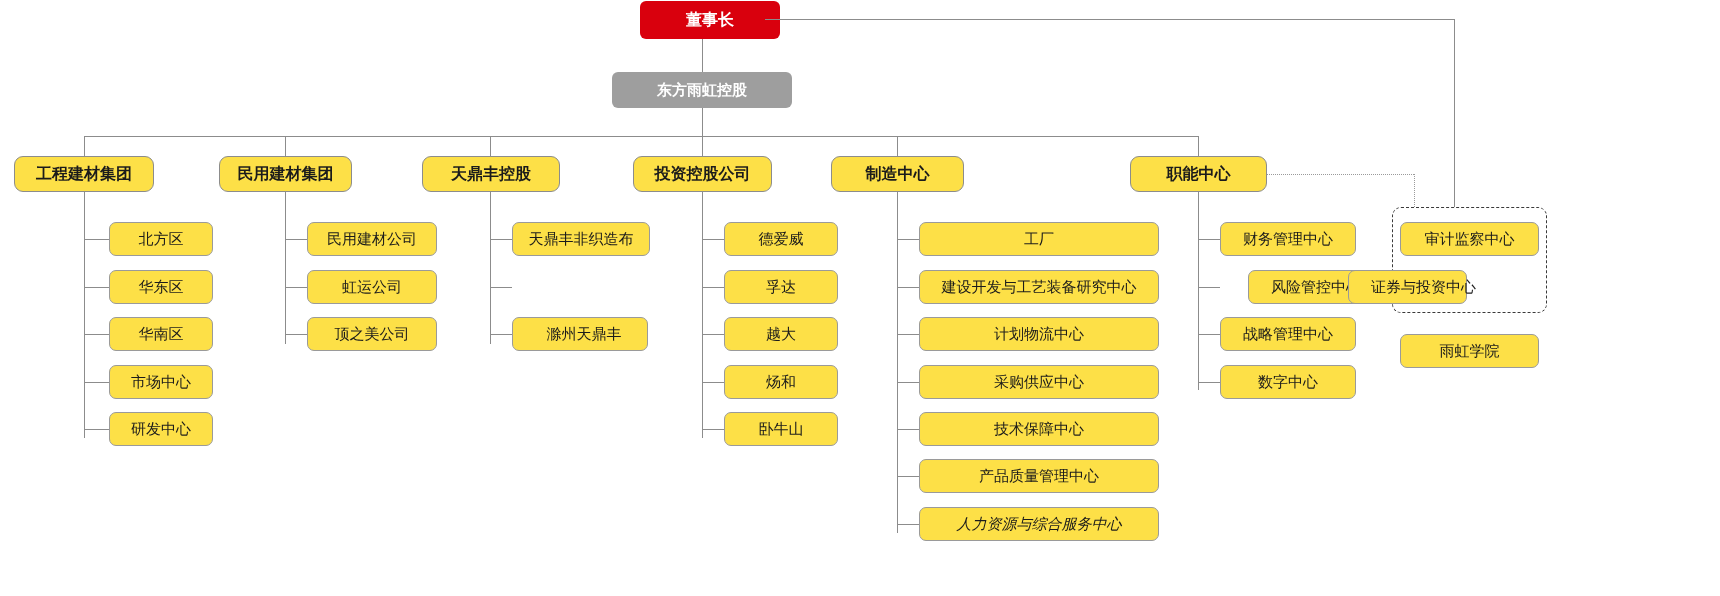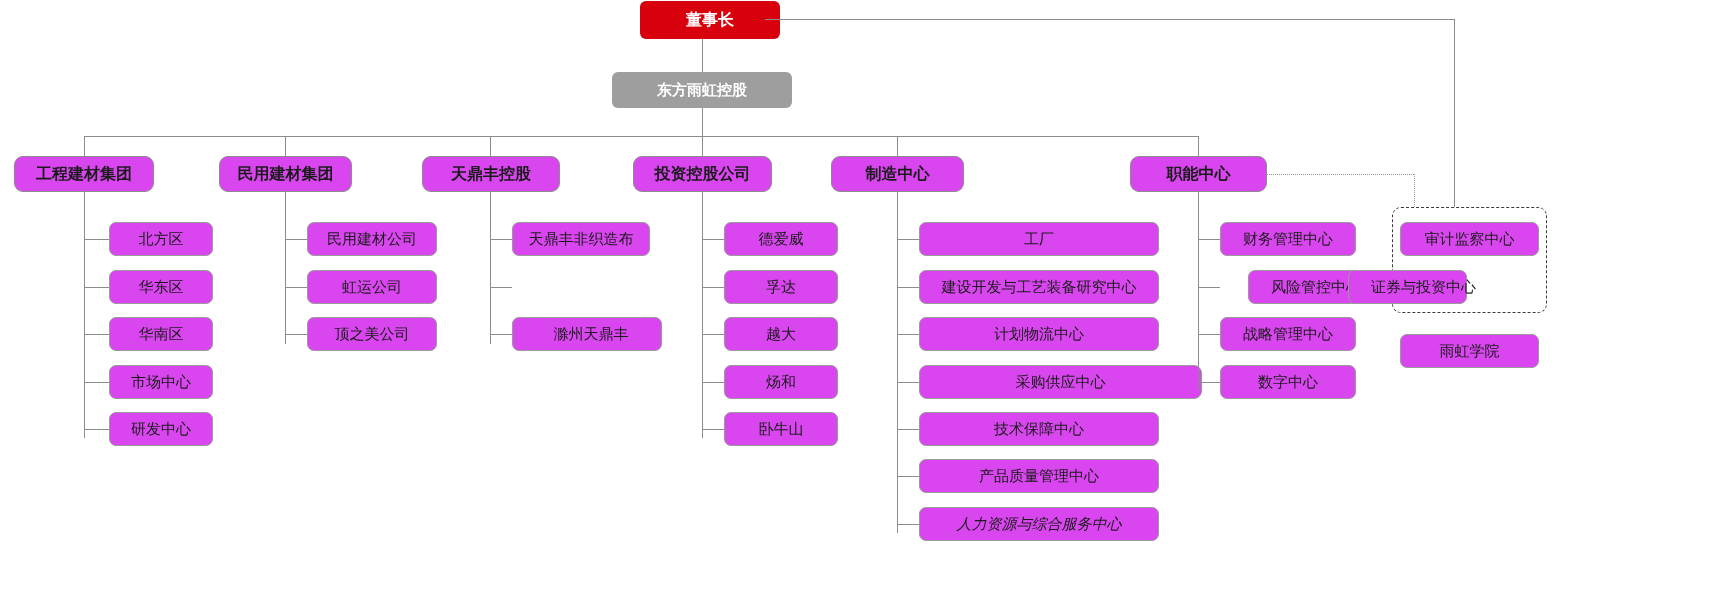--- a/index.html
+++ b/index.html
@@ -12,21 +12,21 @@
   }
   #chart{position:relative;width:1720px;height:596px;}
 
   
   .node{
     position:absolute;
     box-sizing:border-box;
     display:flex;align-items:center;justify-content:center;
     border:1px solid #9a9a9a;
     border-radius:7px;
-    background:#d946ef;
+    background:#fde047;
     color:#1b1b1b;
     font-size:15px;
     line-height:1.1;
     white-space:nowrap;
     height:34px;
   }
   .node.level1{
     font-weight:bold;
     font-size:16px;
     border-color:#8c8c8c;
@@ -129,21 +129,21 @@
 
   <div class="node level1" style="left:422px;top:156px;width:138px;">天鼎丰控股</div>
   <div class="ln v" style="left:490px;top:192px;height:152px;"></div>
 
   <div class="ln h" style="left:490px;top:239px;width:22px;"></div>
   <div class="node" style="left:512px;top:222px;width:138px;">天鼎丰非织造布</div>
 
   <div class="ln h" style="left:490px;top:287px;width:22px;"></div>
 
   <div class="ln h" style="left:490px;top:334px;width:22px;"></div>
-  <div class="node" style="left:512px;top:317px;width:150px;padding-left:8px;">滁州天鼎丰</div>
+  <div class="node" style="left:512px;top:317px;width:136px;padding-left:8px;">滁州天鼎丰</div>
 
   <div class="node level1" style="left:633px;top:156px;width:139px;">投资控股公司</div>
   <div class="ln v" style="left:702px;top:192px;height:246px;"></div>
 
   <div class="ln h" style="left:702px;top:239px;width:22px;"></div>
   <div class="node" style="left:724px;top:222px;width:114px;">德爱威</div>
 
   <div class="ln h" style="left:702px;top:287px;width:22px;"></div>
   <div class="node" style="left:724px;top:270px;width:114px;">孚达</div>
 
@@ -162,21 +162,21 @@
   <div class="ln h" style="left:897px;top:239px;width:22px;"></div>
   <div class="node" style="left:919px;top:222px;width:240px;">工厂</div>
 
   <div class="ln h" style="left:897px;top:287px;width:22px;"></div>
   <div class="node" style="left:919px;top:270px;width:240px;">建设开发与工艺装备研究中心</div>
 
   <div class="ln h" style="left:897px;top:334px;width:22px;"></div>
   <div class="node" style="left:919px;top:317px;width:240px;">计划物流中心</div>
 
   <div class="ln h" style="left:897px;top:382px;width:22px;"></div>
-  <div class="node" style="left:919px;top:365px;width:283px;border-radius:8px;">采购供应中心</div>
+  <div class="node" style="left:919px;top:365px;width:240px;">采购供应中心</div>
 
   <div class="ln h" style="left:897px;top:429px;width:22px;"></div>
   <div class="node" style="left:919px;top:412px;width:240px;">技术保障中心</div>
 
   <div class="ln h" style="left:897px;top:476px;width:22px;"></div>
   <div class="node" style="left:919px;top:459px;width:240px;">产品质量管理中心</div>
 
   <div class="ln h" style="left:897px;top:524px;width:22px;"></div>
   <div class="node" style="left:919px;top:507px;width:240px;font-style:italic;">人力资源与综合服务中心</div>
 

